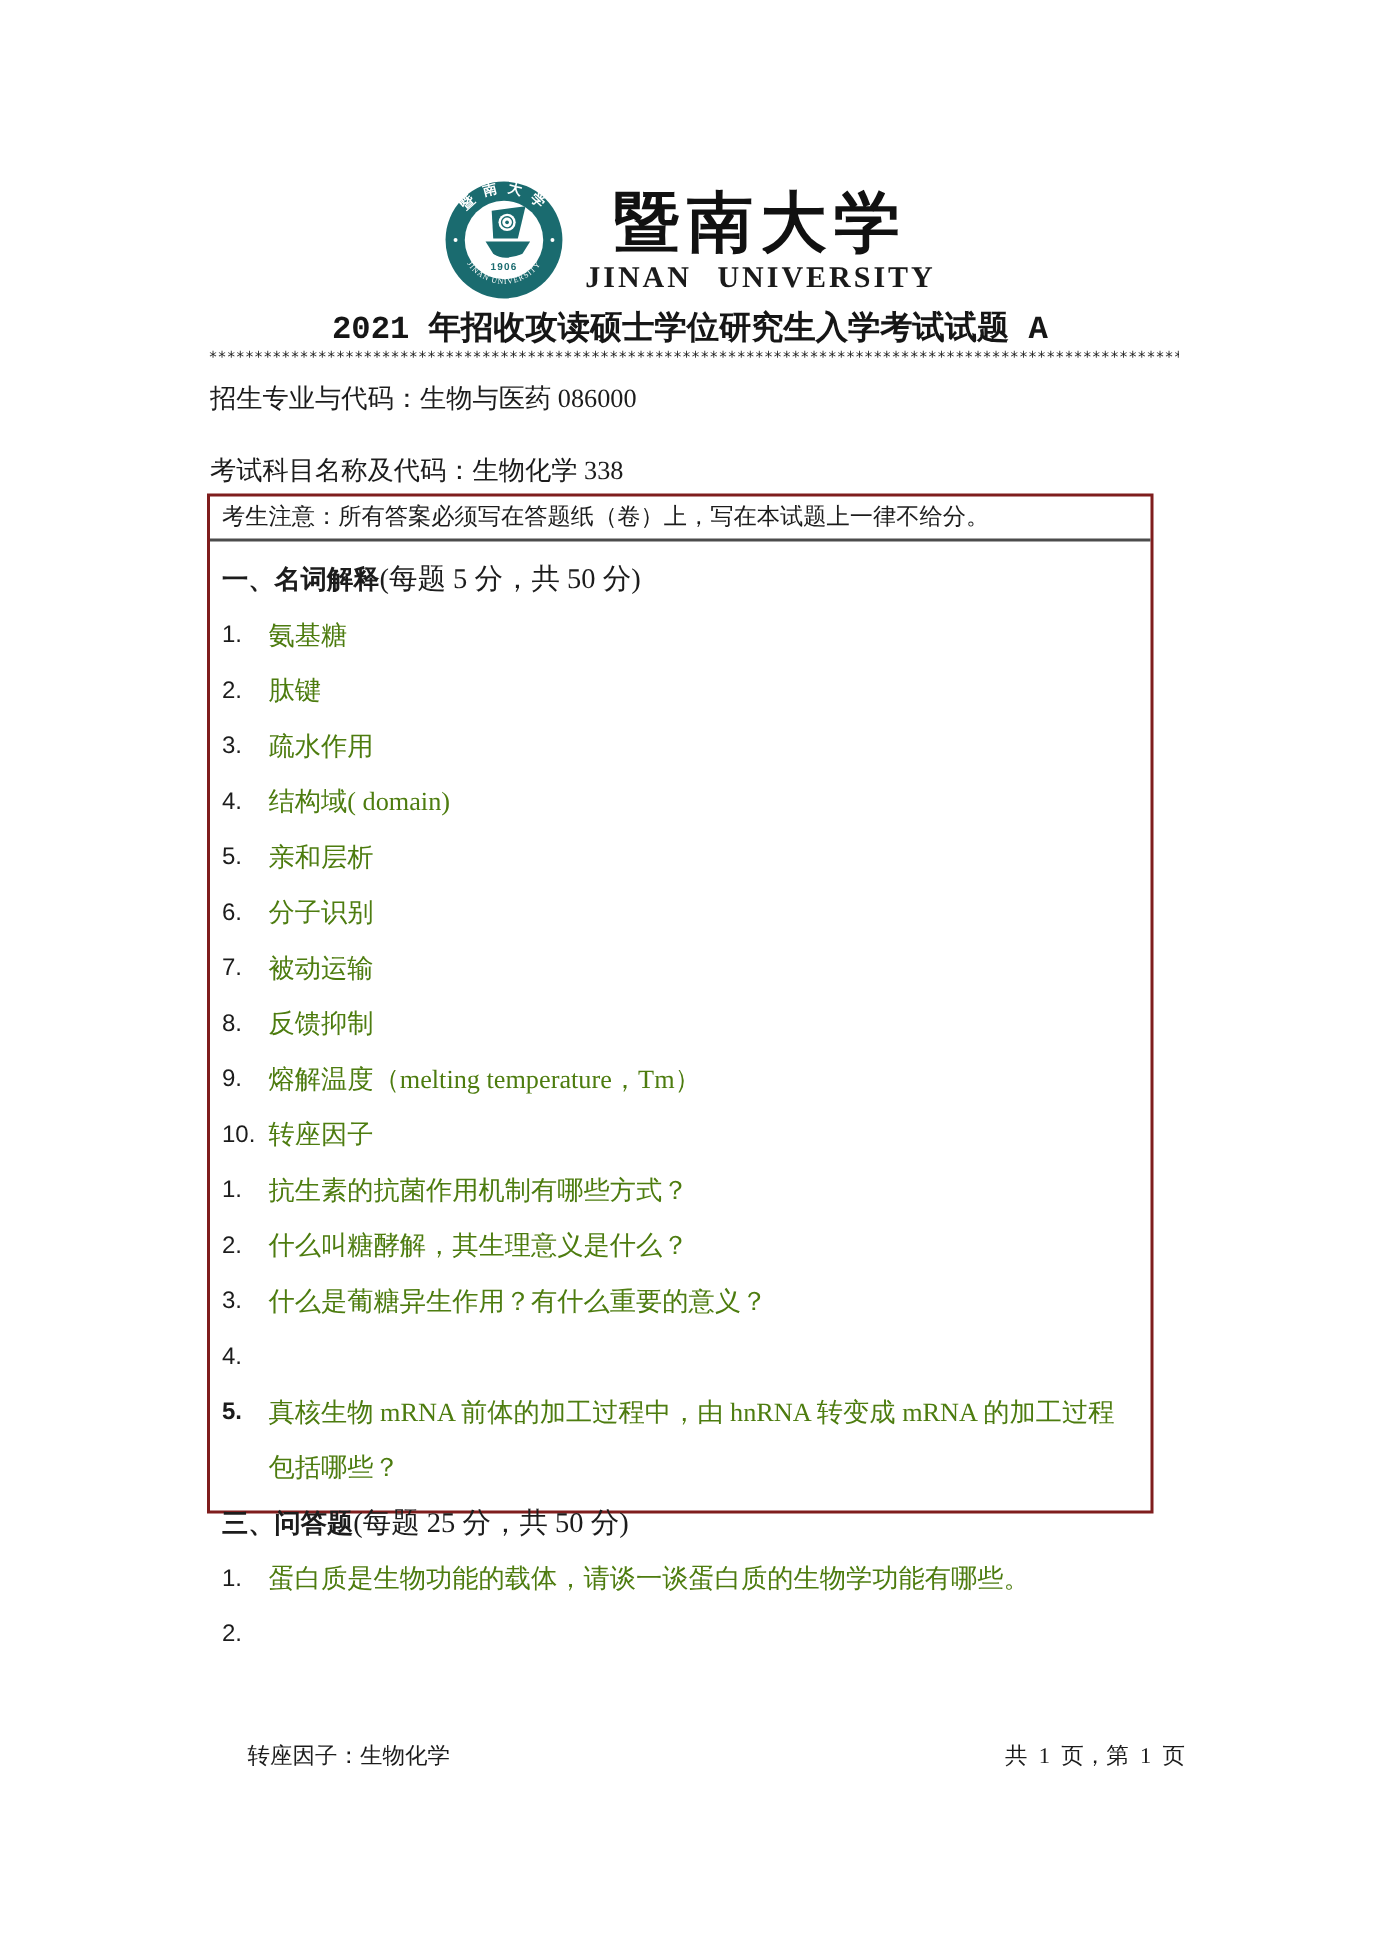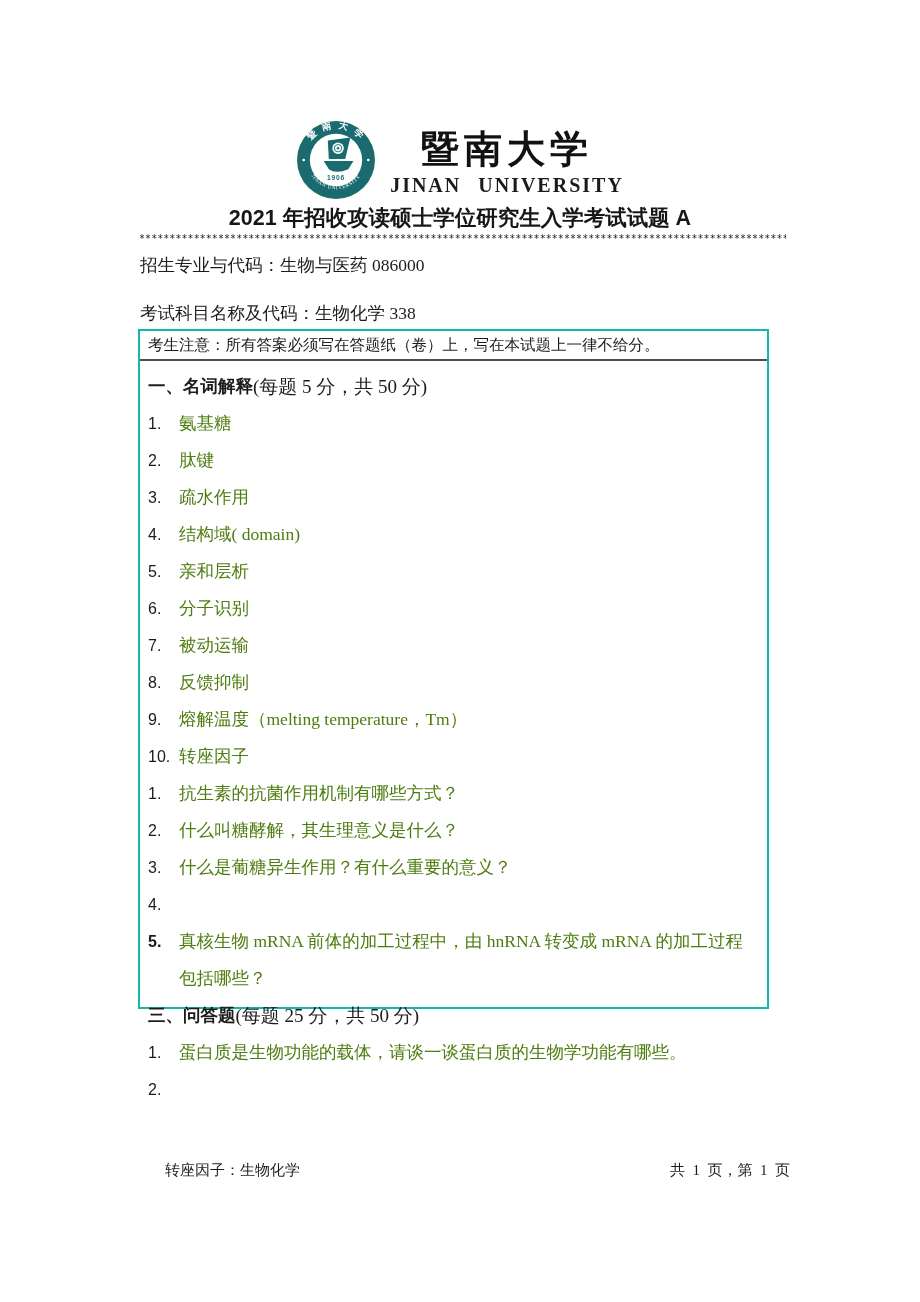--- a/index.html
+++ b/index.html
@@ -10,45 +10,45 @@
     color:#1c1c1c;
   }
   .abs { position:absolute; }
 
   
   .logo-row { top:110px; left:0; width:920px; display:flex; justify-content:center; align-items:flex-start; gap:14px; }
   .seal-svg { width:80px; height:80px; display:block; margin-top:10px; }
   .uni-names { display:flex; flex-direction:column; align-items:center; margin-top:14px; }
   .uni-cn {
     font-family:"DejaVu Serif","Liberation Serif",serif;
-    font-weight:bold; font-size:38px; line-height:50px; letter-spacing:5px; color:#111;
+    font-weight:bold; font-size:44px; line-height:50px; letter-spacing:5px; color:#111;
   }
   .uni-en {
     font-family:"Liberation Serif",serif; font-weight:bold;
     font-size:20px; line-height:22px; letter-spacing:2px; word-spacing:10px; color:#1a1a1a;
   }
 
   .exam-title {
     top:203px; left:0; width:920px; text-align:center;
-    font-family:Liberation Sans, sans-serif;
+    font-family:Liberation Mono, monospace;
     font-weight:bold; font-size:21.5px; color:#161616;
   }
   .stars {
     top:233px; left:139px; width:647px; height:16px; overflow:hidden;
     font-family:"DejaVu Sans Mono",monospace; font-size:10px; letter-spacing:0.05px;
     white-space:nowrap; color:#1a1a1a;
   }
   .meta-line { left:140px; font-size:17.5px; color:#1c1c1c; }
   .meta-major   { top:253px; }
   .meta-subject { top:301px; }
 
   
   .paper-box {
     top:329px; left:138px; width:631px; height:680px;
-    border:2px solid #14b8a6; background:#fff;
+    border:2px solid #7f1d1d; background:#fff;
   }
   .notice-row {
     border-bottom:2px solid #4d4d4d;
     padding:3px 8px 4px 8px; font-size:15.5px; line-height:21px; color:#1c1c1c;
   }
   .content { padding:7px 12px 0 8px; }
 
   .row { display:flex; align-items:flex-start; }
   .num {
     flex:0 0 31px; width:31px;

